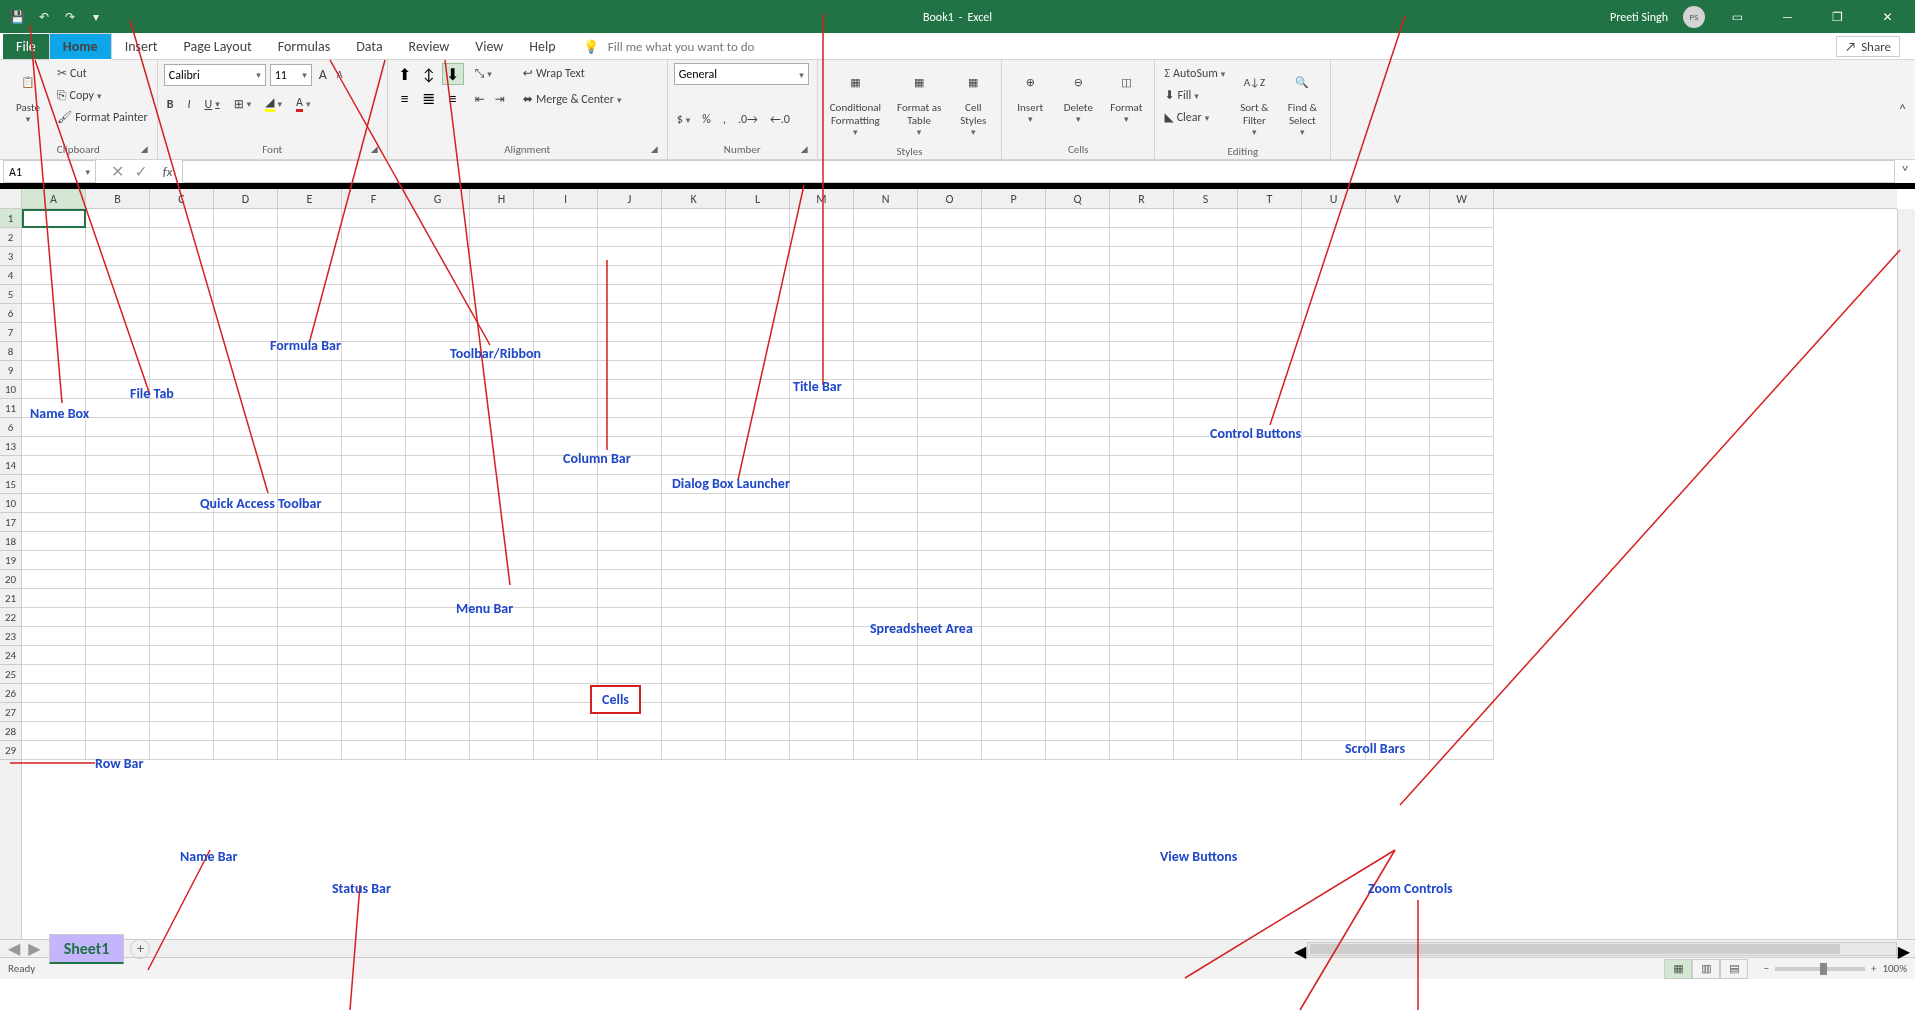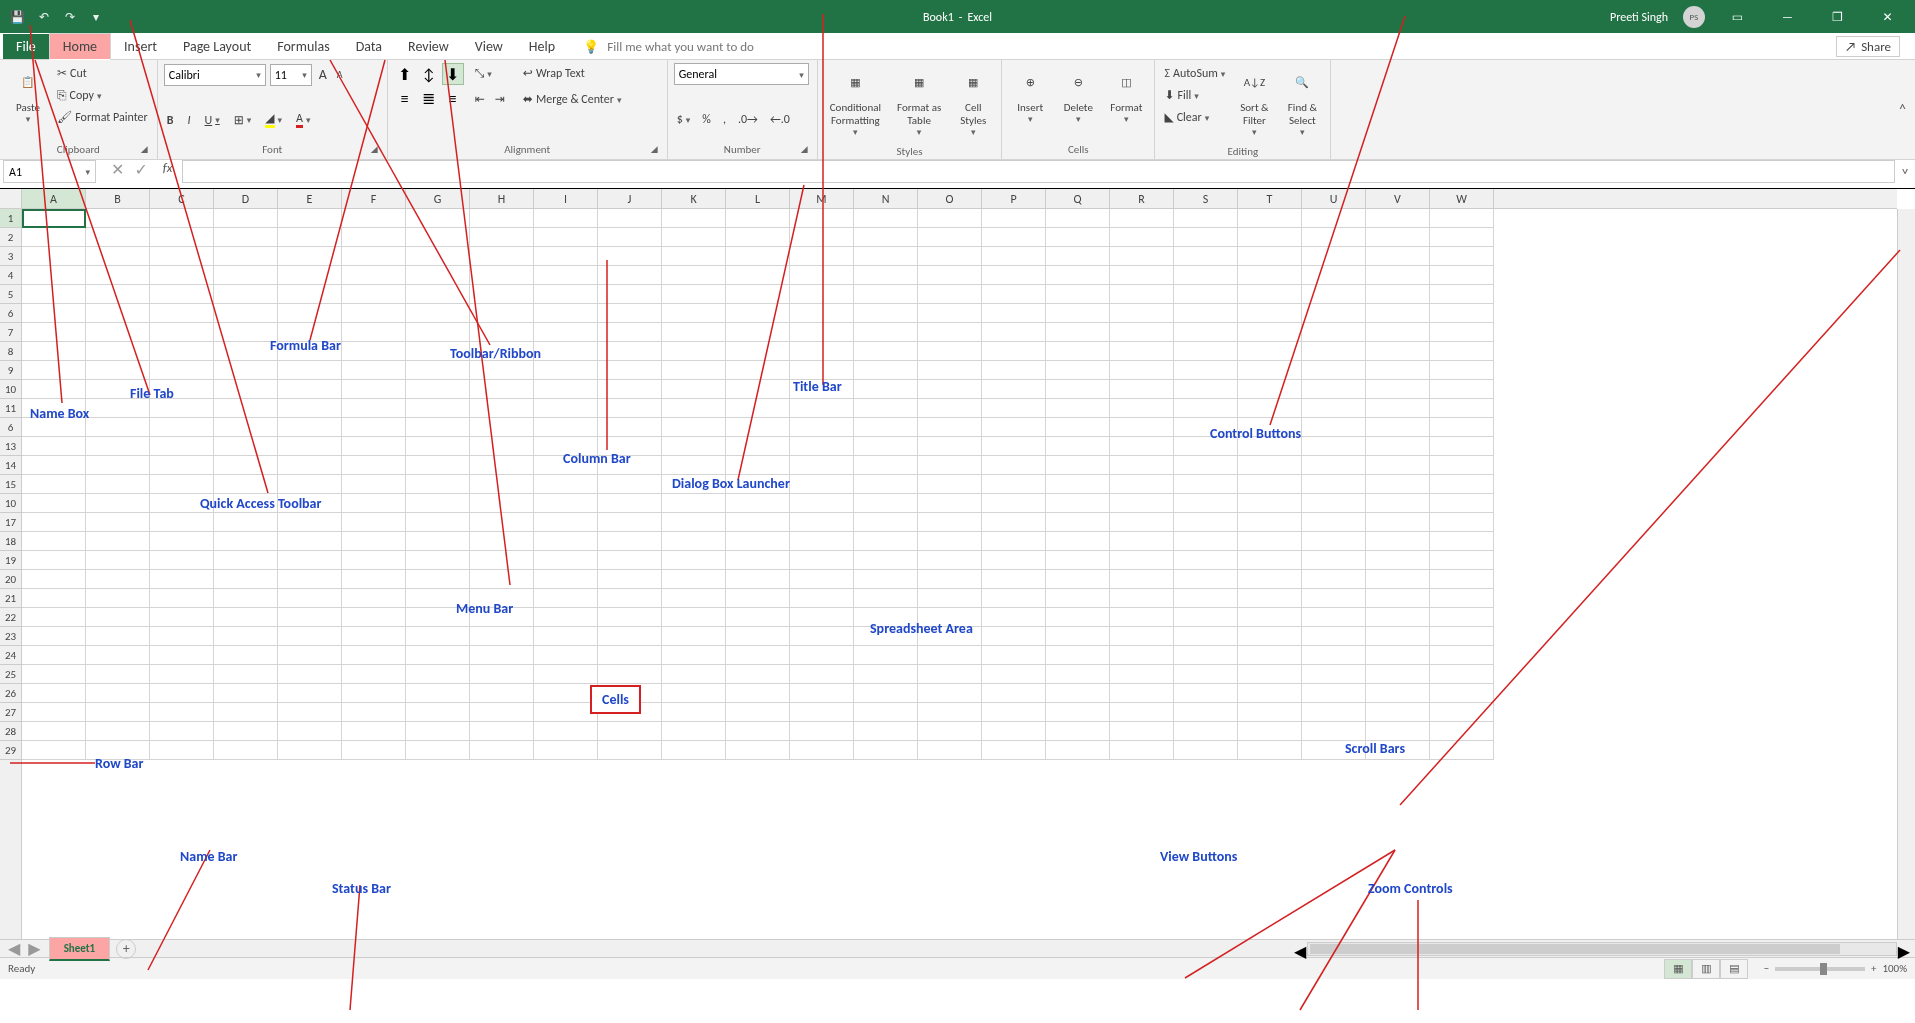--- a/index.html
+++ b/index.html
@@ -11,21 +11,21 @@
 .qat-icon { width: 16px; height: 16px; display: flex; align-items: center; justify-content: center; opacity: 0.9; cursor: pointer; }
 .title-center { position: absolute; left: 50%; transform: translateX(-50%); display: flex; gap: 5px; }
 .title-right { margin-left: auto; display: flex; align-items: center; gap: 15px; padding-right: 10px; }
 .avatar { width: 22px; height: 22px; border-radius: 50%; background: #d4d4d4; display: flex; align-items: center; justify-content: center; font-size: 9px; color: #555; }
 .win-btn { width: 35px; height: 33px; display: flex; align-items: center; justify-content: center; cursor: pointer; }
 
 
 .menu-bar { height: 27px; background: #fff; border-bottom: 1px solid #d4d4d4; display: flex; align-items: center; padding-left: 3px; }
 .menu-tab { padding: 4px 13px; font-size: 14px; color: #444; cursor: pointer; }
 .menu-tab.file { background: #217346; color: #fff; }
-.menu-tab.active { border: 1px solid #d4d4d4; border-bottom: 1px solid #fff; margin-bottom: -1px; background: #fca5a5; }
+.menu-tab.active { border: 1px solid #d4d4d4; border-bottom: 1px solid #fff; margin-bottom: -1px; background: #0ea5e9; font-weight: bold; }
 .tell-me { display: flex; align-items: center; gap: 8px; margin-left: 15px; color: #777; font-size: 13px; }
 .share-btn { margin-left: auto; margin-right: 15px; display: flex; align-items: center; gap: 5px; font-size: 13px; color: #444; border: 1px solid #ccc; padding: 2px 8px; cursor: pointer; }
 
 
 .ribbon { height: 100px; background: #f3f3f3; border-bottom: 1px solid #d4d4d4; display: flex; }
 .ribbon-group { border-right: 1px solid #d4d4d4; display: flex; flex-direction: column; padding: 3px 6px 0; }
 .ribbon-group-content { flex: 1; display: flex; align-items: flex-start; gap: 4px; }
 .ribbon-group-label { font-size: 11px; color: #666; text-align: center; padding: 3px 0; position: relative; }
 .ribbon-group-label .launcher { position: absolute; right: 3px; top: 3px; font-size: 9px; color: #666; cursor: pointer; }
 .rb-btn { padding: 3px; cursor: pointer; font-size: 12px; color: #444; display: flex; align-items: center; gap: 3px; }
@@ -33,21 +33,21 @@
 .rb-big { display: flex; flex-direction: column; align-items: center; padding: 4px 6px; font-size: 11px; color: #444; cursor: pointer; text-align: center; line-height: 1.2; }
 .rb-big-icon { width: 32px; height: 32px; display: flex; align-items: center; justify-content: center; margin-bottom: 2px; }
 .font-combo { width: 102px; height: 22px; border: 1px solid #ababab; background: #fff; font-size: 12px; padding: 0 4px; display: flex; align-items: center; justify-content: space-between; }
 .size-combo { width: 42px; height: 22px; border: 1px solid #ababab; background: #fff; font-size: 12px; padding: 0 4px; display: flex; align-items: center; justify-content: space-between; }
 .align-grid { display: grid; grid-template-columns: repeat(3, 22px); grid-template-rows: repeat(2, 22px); gap: 2px; }
 .align-btn { border: 1px solid transparent; display: flex; align-items: center; justify-content: center; cursor: pointer; }
 .align-btn.active { background: #d4e6d4; border-color: #9bc09b; }
 .collapse-ribbon { margin-left: auto; width: 25px; display: flex; align-items: center; justify-content: center; cursor: pointer; color: #666; }
 
 
-.formula-bar { height: 29px; border-bottom: 1px solid #000000; display: flex; background: #fff; }
+.formula-bar { height: 29px; border-bottom: 6px solid #000000; display: flex; align-items: center; background: #fff; }
 .name-box { width: 93px; height: 23px; border: 1px solid #ccc; margin-left: 3px; display: flex; align-items: center; padding: 0 5px; font-size: 12px; justify-content: space-between; }
 .fb-btns { display: flex; gap: 10px; padding: 0 15px; color: #999; }
 .fx { font-style: italic; font-size: 13px; color: #555; padding-right: 10px; }
 .formula-input { flex: 1; height: 23px; border: 1px solid #ccc; padding: 0 5px; font-size: 12px; }
 .fb-expand { width: 20px; display: flex; align-items: center; justify-content: center; color: #666; cursor: pointer; }
 
 
 .grid-area { position: relative; height: 768px; }
 .corner { position: absolute; left: 0; top: 0; width: 22px; height: 20px; background: #f0f0f0; border-right: 1px solid #ccc; border-bottom: 1px solid #ccc; }
 .col-headers { position: absolute; left: 22px; top: 0; right: 18px; height: 20px; display: flex; background: #f0f0f0; border-bottom: 1px solid #ccc; }
@@ -56,21 +56,21 @@
 .row-headers { position: absolute; left: 0; top: 20px; width: 22px; bottom: 18px; background: #f0f0f0; border-right: 1px solid #ccc; }
 .row-h { height: 19px; border-bottom: 1px solid #ccc; display: flex; align-items: center; justify-content: center; font-size: 11px; color: #444; }
 .row-h.active { background: #d4e6d4; }
 .cells { position: absolute; left: 22px; top: 20px; right: 18px; bottom: 18px; overflow: hidden; }
 .cell-row { display: flex; height: 19px; }
 .cell { width: 64px; height: 19px; border-right: 1px solid #d4d4d4; border-bottom: 1px solid #d4d4d4; }
 .active-cell { position: absolute; left: 0; top: 0; width: 64px; height: 19px; border: 2px solid #217346; pointer-events: none; }
 .vscroll { position: absolute; right: 0; top: 20px; width: 18px; bottom: 18px; background: #f0f0f0; border-left: 1px solid #ccc; }
 .hscroll-area { position: absolute; left: 0; right: 0; bottom: 0; height: 18px; display: flex; background: #f0f0f0; border-top: 1px solid #ccc; align-items: center; }
 .sheet-nav { display: flex; gap: 8px; padding: 0 8px; color: #999; }
-.sheet-tab { padding: 4px 14px; background: #fca5a5; border: 1px solid #ccc; border-bottom: 2px solid #217346; font-size: 11px; font-weight: bold; color: #217346; cursor: pointer; }
+.sheet-tab { padding: 4px 14px; background: #c4b5fd; border: 1px solid #ccc; border-bottom: 2px solid #217346; font-size: 16px; font-weight: bold; color: #217346; cursor: pointer; }
 .add-sheet { width: 20px; height: 20px; border: 1px solid #ccc; border-radius: 50%; display: flex; align-items: center; justify-content: center; margin-left: 6px; font-size: 14px; color: #666; cursor: pointer; }
 .hscroll-track { flex: 1; margin-left: auto; max-width: 590px; height: 14px; background: #e8e8e8; border: 1px solid #ccc; margin-right: 18px; position: relative; }
 .hscroll-thumb { position: absolute; left: 2px; top: 1px; width: 530px; height: 10px; background: #cdcdcd; }
 
 
 .status-bar { height: 22px; background: #f3f3f3; border-top: 1px solid #ccc; display: flex; align-items: center; font-size: 11px; color: #555; padding: 0 8px; }
 .view-btns { margin-left: auto; display: flex; gap: 0; }
 .view-btn { width: 28px; height: 20px; border: 1px solid #ccc; display: flex; align-items: center; justify-content: center; cursor: pointer; }
 .view-btn.active { background: #d4e6d4; }
 .zoom { display: flex; align-items: center; gap: 6px; margin-left: 15px; }
@@ -150,21 +150,21 @@
         <div class="rb-btn">
             <span>🖌</span>
             <span>Format Painter</span>
           </div>
       </div>
     </div>
     <div class="ribbon-group-label"><span>Clipboard</span><span class="launcher">◢</span></div>
   </div>
 
   <div class="ribbon-group" style="width:230px">
-    <div class="ribbon-group-content rb-col" style="gap:22px">
+    <div class="ribbon-group-content rb-col" style="gap:6px">
       <div style="display:flex;gap:4px;align-items:center">
         <div class="font-combo">
             <span>Calibri</span>
             <span class="caret">▾</span>
           </div>
         <div class="size-combo">
             <span>11</span>
             <span class="caret">▾</span>
           </div>
         <span class="rb-btn" style="font-size:14px">A</span>

